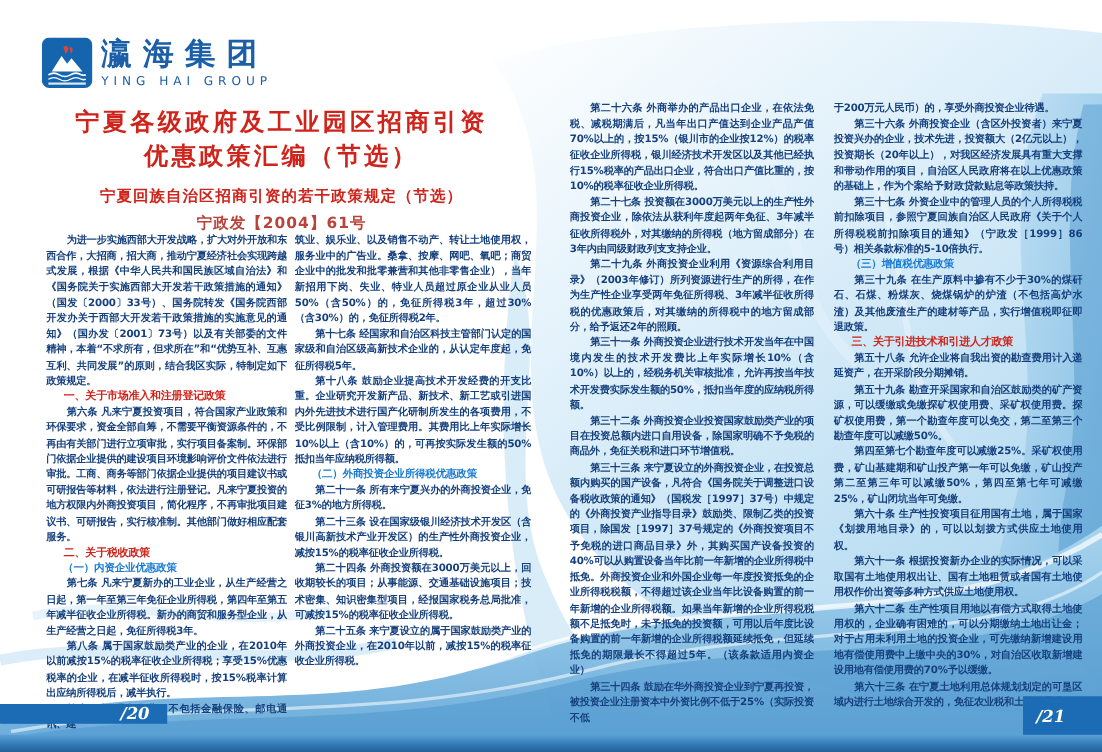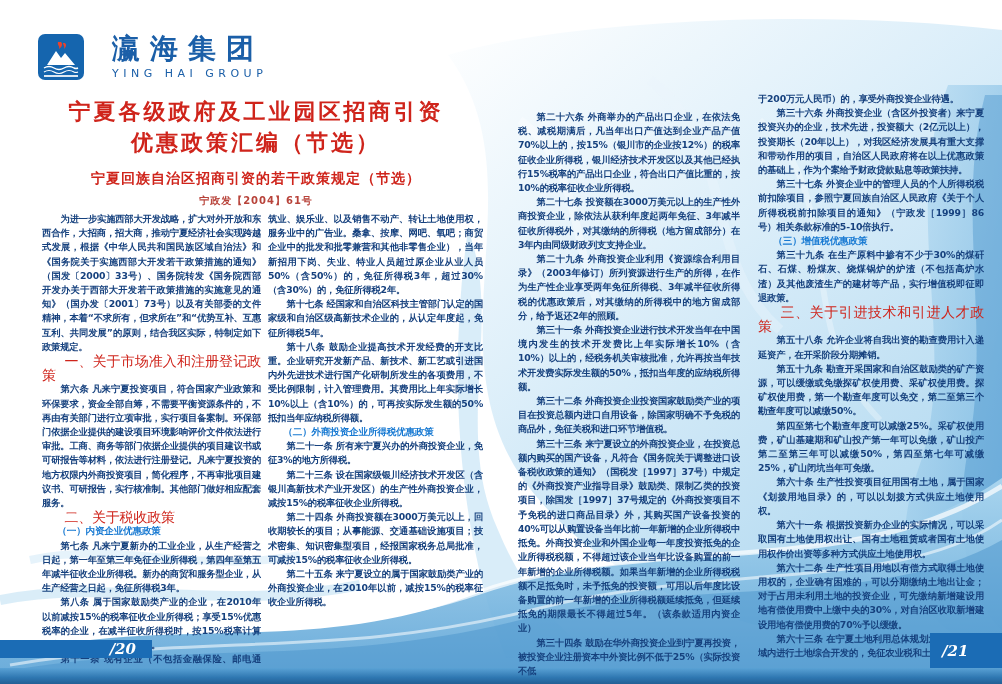--- a/index.html
+++ b/index.html
@@ -10,42 +10,42 @@
   }
   *{margin:0;padding:0;box-sizing:border-box;}
   html,body{width:1002px;height:684px;overflow:hidden;background:#fff;
     font-family:"DejaVu Sans","Liberation Sans",sans-serif;}
   .page{position:relative;width:1002px;height:684px;background:#fff;}
 
   
   .bg{position:absolute;inset:0;z-index:0;}
 
   
-  .logo{position:absolute;left:38px;top:34px;display:flex;align-items:flex-start;gap:28px;z-index:3;}
+  .logo{position:absolute;left:38px;top:34px;display:flex;align-items:flex-start;gap:8px;z-index:3;}
   .logo-mark{width:46px;height:46px;flex:0 0 auto;}
   .logo-text .cn{font-size:28px;font-weight:800;color:#1b5fa8;letter-spacing:10px;line-height:30px;}
   .logo-text .en{font-size:11px;font-weight:400;color:#1b5fa8;letter-spacing:4.5px;margin-top:3px;}
 
   .titleblock{position:absolute;left:30px;top:96px;width:452px;text-align:center;z-index:3;}
   .title-l{font-size:22px;line-height:31px;font-weight:800;color:var(--accent-red);letter-spacing:3px;}
   .subtitle{font-size:14px;font-weight:700;color:var(--accent-red);letter-spacing:1px;margin-top:12px;}
-  .docnum{font-size:10px;font-weight:700;color:#b8433a;margin-top:6px;letter-spacing:1px;}
+  .docnum{font-size:14px;font-weight:700;color:#b8433a;margin-top:6px;letter-spacing:1px;}
 
   
   .col{position:absolute;z-index:3;overflow:hidden;color:var(--body-text);}
   #col1{left:42px;  top:212px; width:219px; height:452px;}
   #col2{left:268px; top:212px; width:215px; height:424px;}
-  #col3{left:518px; top:92px;  width:222px; height:566px;margin-top:18px;}
+  #col3{left:518px; top:92px;  width:222px; height:566px;}
   #col4{left:758px; top:92px;  width:226px; height:566px;}
   .col p{font-size:9.3px;line-height:14.2px;letter-spacing:-0.2px;
     text-align:justify;font-weight:600;}
   .col p.para{text-indent:2em;}
   .col p.cont{text-indent:0;}
   .col p .art-num{font-weight:800;}
-  .col p.h-red{color:var(--accent-red);font-weight:400;text-indent:1.6em;font-size:14px;}
+  .col p.h-red{color:var(--accent-red);font-weight:700;text-indent:1.6em;font-size:10px;}
   .col p.h-blue{color:var(--accent-blue);font-weight:800;text-indent:1.6em;font-size:9.6px;}
 
   
   .pagebar{position:absolute;background:var(--bar-blue);color:#fff;z-index:4;
     font-family:"DejaVu Serif","Liberation Serif",serif;font-style:italic;font-weight:700;
     font-size:15px;display:flex;align-items:center;}
   .pagebar.left{left:0;top:640px;width:152px;height:18px;justify-content:flex-end;padding-right:16px;}
   .pagebar.right{left:930px;top:633px;width:72px;height:35px;justify-content:flex-start;padding-left:12px;}
 
   .bottom-strip{position:absolute;left:0;top:668px;width:1002px;height:16px;z-index:2;

